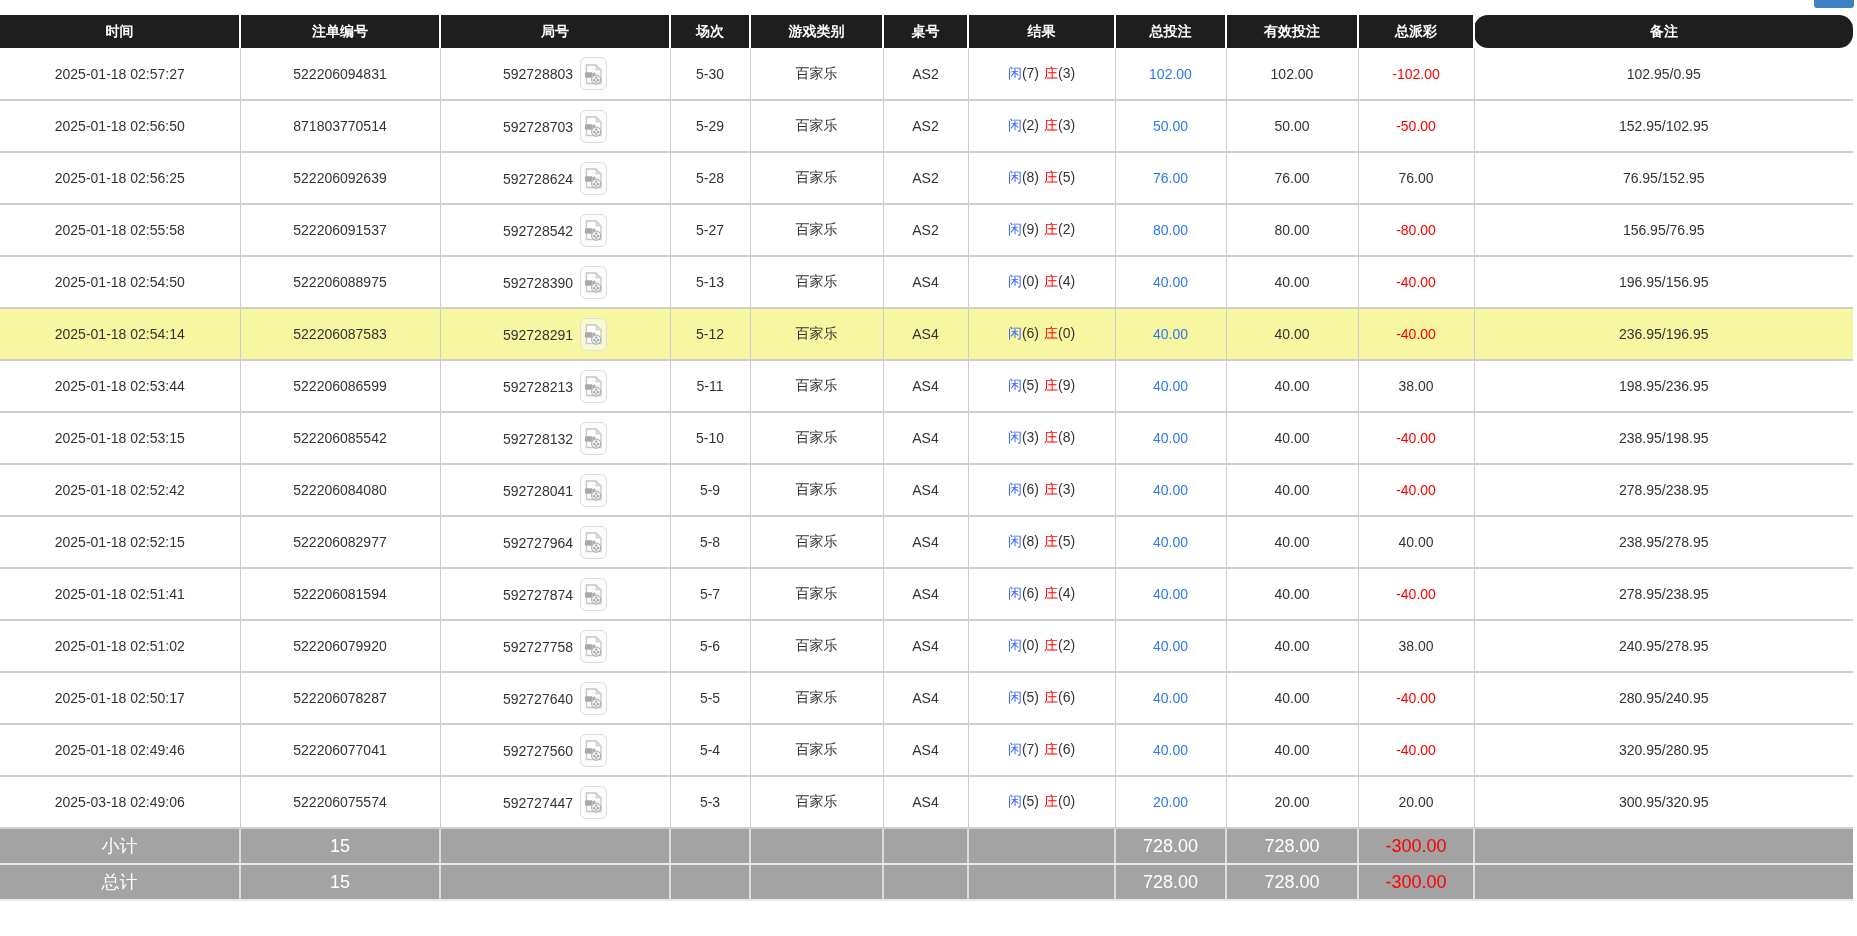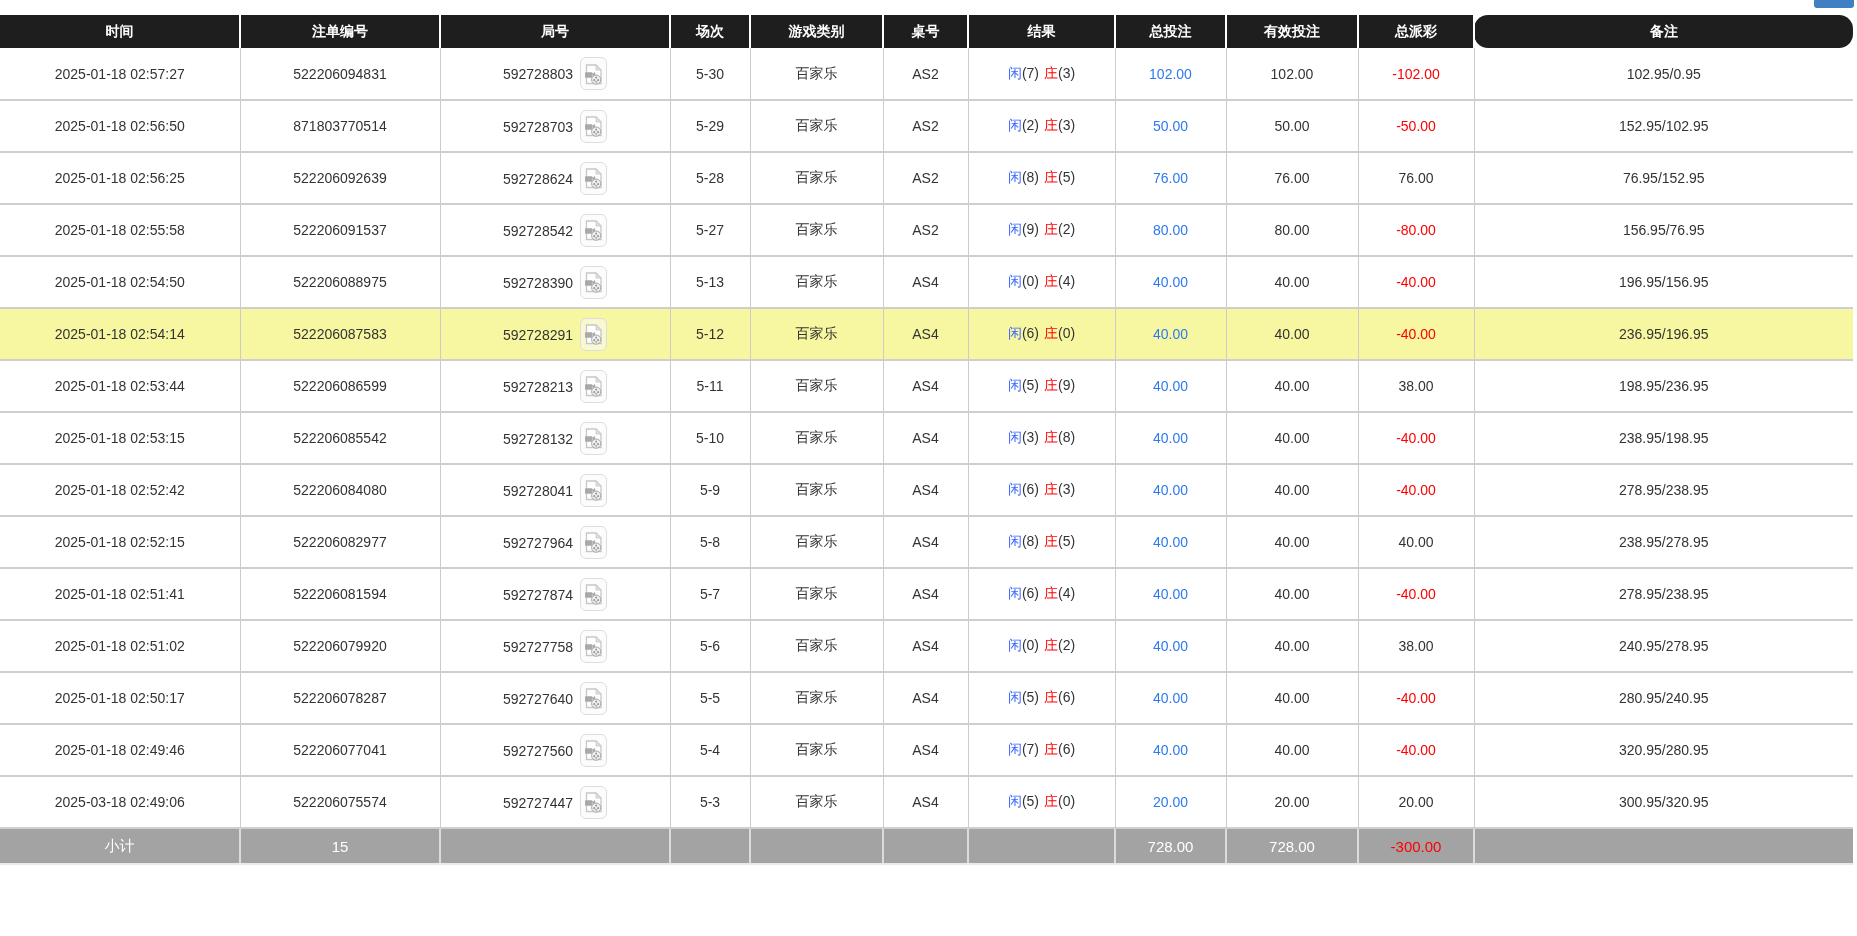--- a/index.html
+++ b/index.html
@@ -40,21 +40,21 @@
   .round-num { vertical-align:middle; }
   .video-btn {
     display:inline-block; vertical-align:middle; margin-left:7px;
     width:27px; height:33px; line-height:31px; text-align:center;
     border:1px solid #ddd; border-radius:6px; background:rgba(250,250,250,.55);
     cursor:pointer;
   }
   .video-btn svg { vertical-align:middle; }
   tfoot td {
     background:var(--summary-bg,#a3a3a3); color:var(--summary-text,#fff);
-    font-size:15px; height:36px; padding:0; text-align:center;
+    font-size:18px; height:36px; padding:0; text-align:center;
     border-right:2px solid #dcdcdc; border-bottom:2px solid #e9e9e9;
     border-top:2px solid #e9e9e9;
   }
   tfoot td:last-child { border-right:none; }
   tfoot td.payout.neg { color:var(--negative-red,#ff0000); }
 </style>
 </head>
 <body>
 
 <div class="top-btn"></div>
@@ -502,14 +502,27 @@
     <td></td>
     <td></td>
     <td></td>
     <td></td>
     <td></td>
     <td>728.00</td>
     <td>728.00</td>
     <td class="payout neg">-300.00</td>
     <td></td>
   </tr>
+      <tr>
+    <td>总计</td>
+    <td>15</td>
+    <td></td>
+    <td></td>
+    <td></td>
+    <td></td>
+    <td></td>
+    <td>728.00</td>
+    <td>728.00</td>
+    <td class="payout neg">-300.00</td>
+    <td></td>
+  </tr>
     </tfoot>
 </table>
 
 </body></html>

